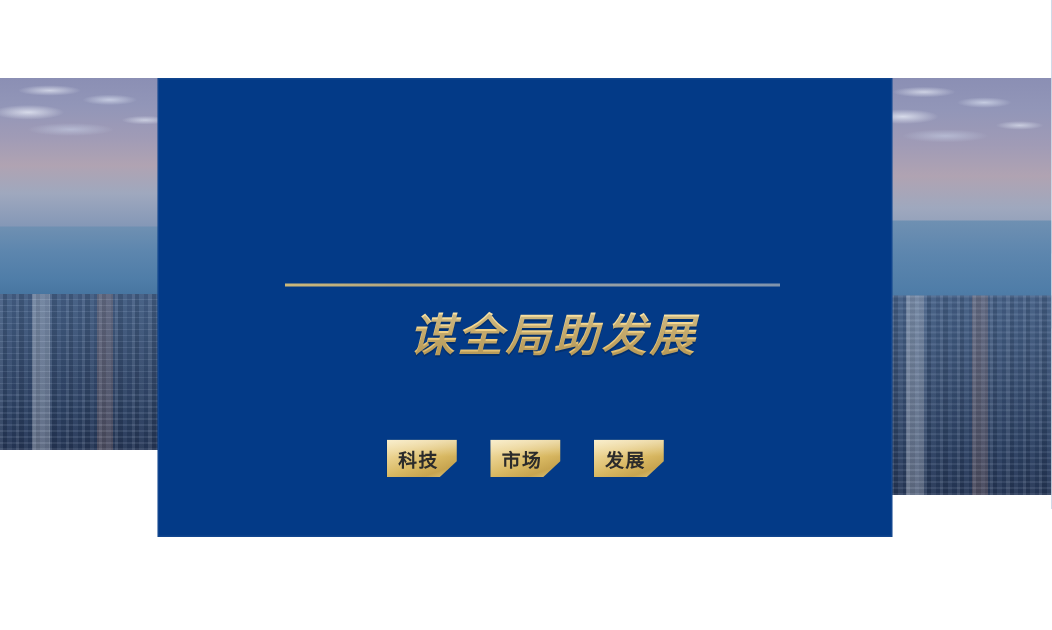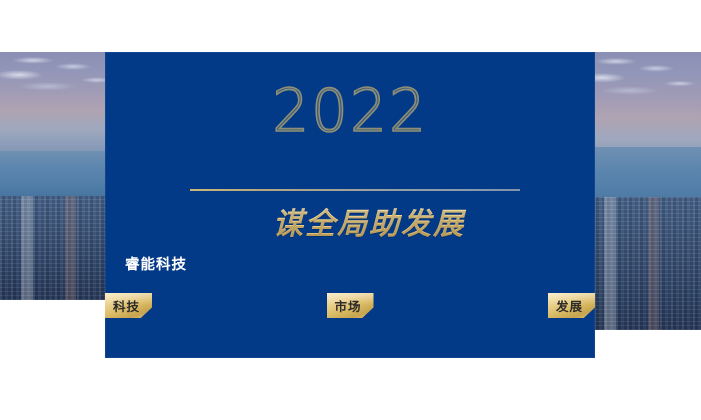--- a/index.html
+++ b/index.html
@@ -217,21 +217,21 @@
     letter-spacing: 1px;
   }
 
   
   .tags {
     position: absolute;
     left: 0;
     right: 0;
     top: 241px;
     display: flex;
-    justify-content: space-between;
+    justify-content: center;
     gap: 22px;
   }
   .tag {
     position: relative;
     width: 47px;
     height: 25px;
     display: flex;
     align-items: center;
     justify-content: center;
     font-size: 12.5px;
@@ -281,28 +281,26 @@
     <div class="photo-inner">
       <div class="sky"></div>
       <div class="clouds"></div>
       <div class="water"></div>
       <div class="city"></div>
     </div>
   </div>
 
   <div class="panel">
 
-    <div class="year">2022</div>
 
 
     <div class="divider"></div>
 
     <div class="slogan">谋全局助发展</div>
 
-    <div class="company">睿能科技</div>
 
     <div class="tags">
       <div class="tag">
         <span class="tag-label">科技</span>
       </div>
       <div class="tag">
         <span class="tag-label">市场</span>
       </div>
       <div class="tag">
         <span class="tag-label">发展</span>

